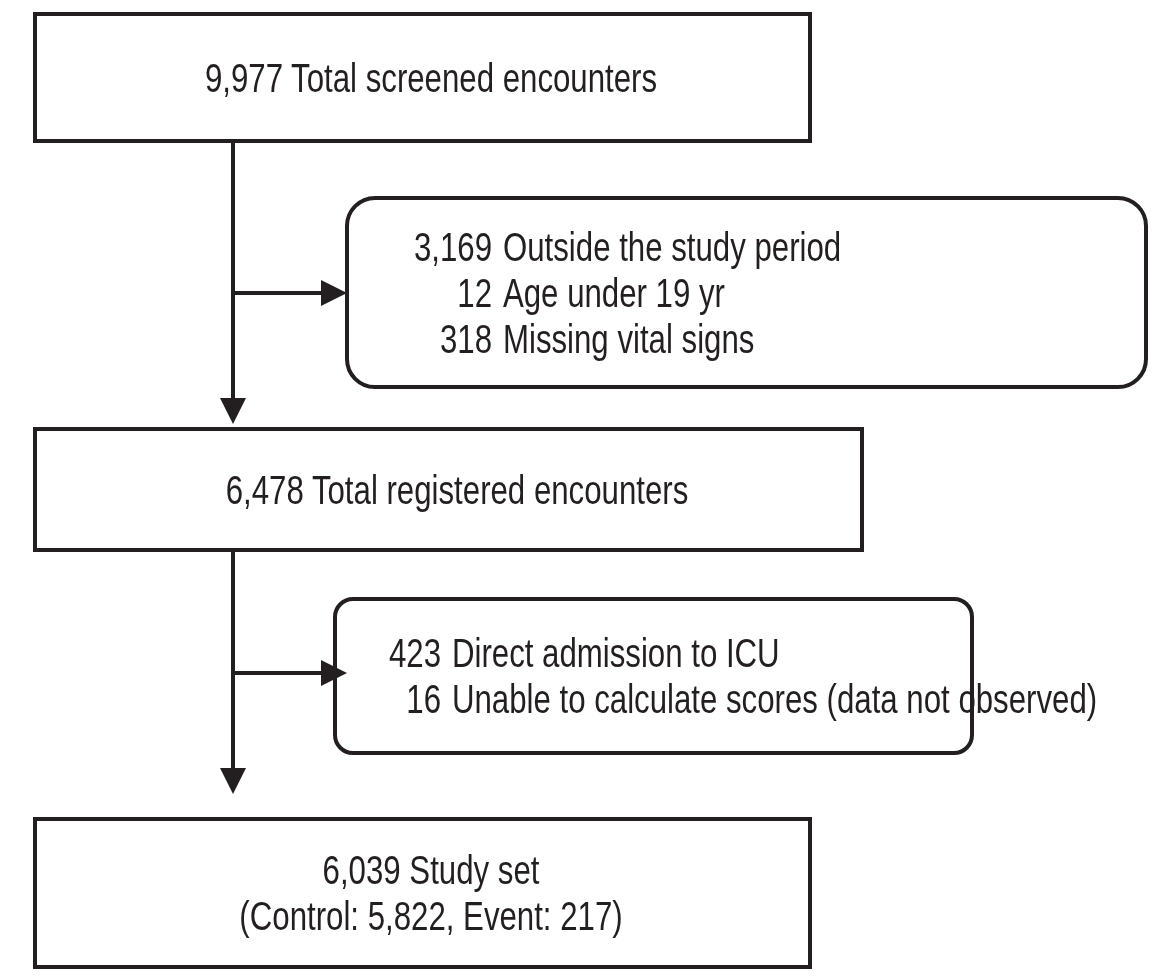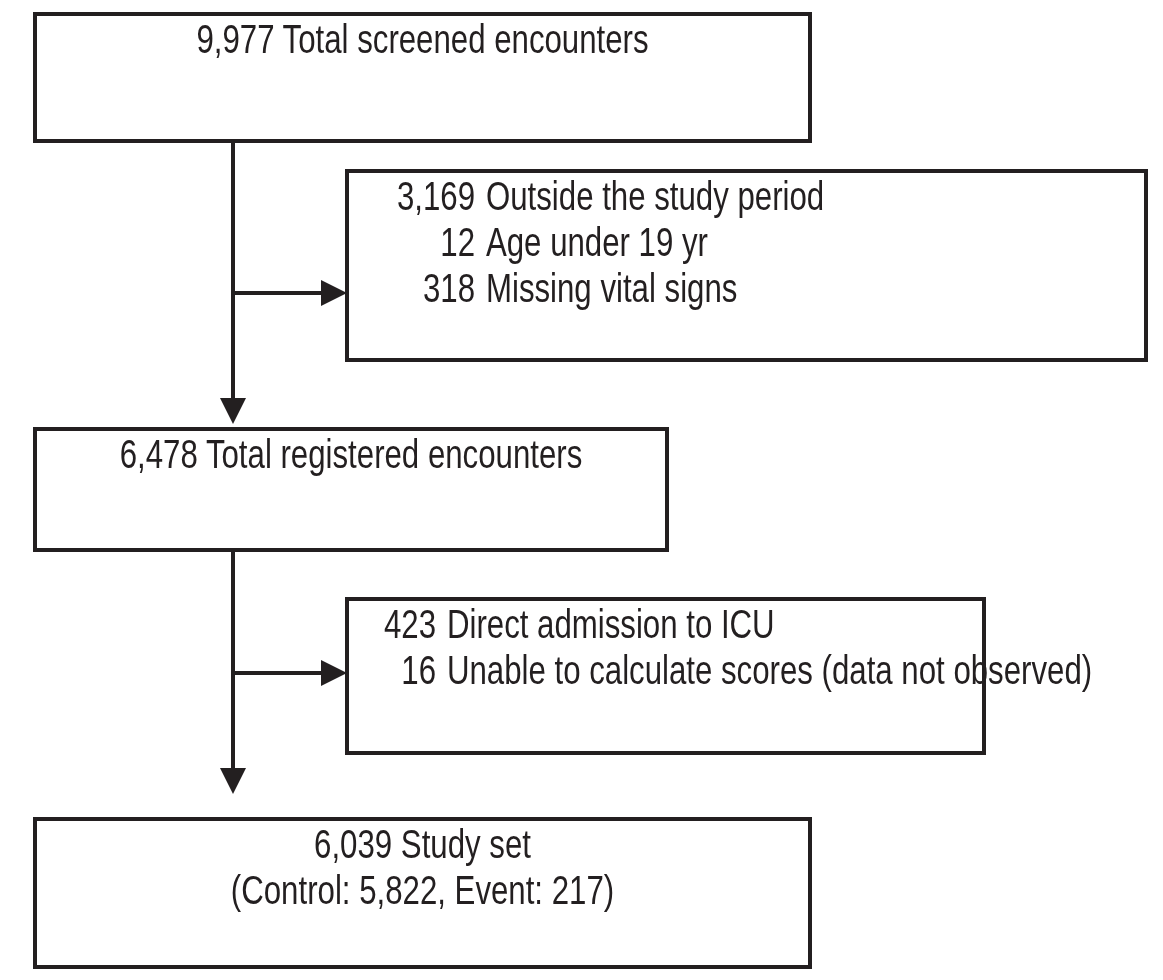--- a/index.html
+++ b/index.html
@@ -3,37 +3,37 @@
 <meta charset="utf-8">
 <style>
   html,body{margin:0;padding:0;background:#ffffff;}
   .canvas{
     position:relative;width:1163px;height:980px;background:#ffffff;
     font-family:"Liberation Sans","DejaVu Sans",sans-serif;color:#231f20;
     overflow:hidden;
   }
   .node{
     position:absolute;border:4px solid #231f20;background:#ffffff;
-    box-sizing:border-box;display:flex;flex-direction:column;
+    box-sizing:border-box;display:flex;flex-direction:column;justify-content:center;padding-left:17px;
   }
   .txt{font-size:40px;line-height:46px;}
   
   .center-content{width:100%;text-align:center;transform:scaleX(0.78);transform-origin:50% 50%;}
   
   .hang-content{transform:scaleX(0.78);transform-origin:left center;margin-left:34px;}
   .row{display:flex;align-items:baseline;}
   .num{flex:none;text-align:right;}
   .num-w5{width:118px;}
   .num-w3{width:68px;}
   .lbl{margin-left:14px;white-space:nowrap;}
   
   .box-screened  {left:33px;  top:12px;  width:779px; height:131px;}
-  .box-excl1     {left:345px; top:169px; width:803px; height:193px;}
-  .box-registered{left:33px;  top:427px; width:636px; height:125px;}
-  .box-excl2     {left:345px; top:597px; width:641px; height:158px;}
+  .box-excl1     {left:345px; top:196px; width:803px; height:193px;border-radius:30px;}
+  .box-registered{left:33px;  top:427px; width:831px; height:125px;}
+  .box-excl2     {left:333px; top:597px; width:641px; height:158px;border-radius:20px;}
   .box-studyset  {left:33px;  top:817px; width:779px; height:152px;}
   .connector-layer{position:absolute;left:0;top:0;width:1163px;height:980px;pointer-events:none;}
 </style>
 </head>
 <body>
 
 <div class="canvas">
 
   <div class="node box-screened">
     <div class="txt center-content">9,977 Total screened encounters</div>

